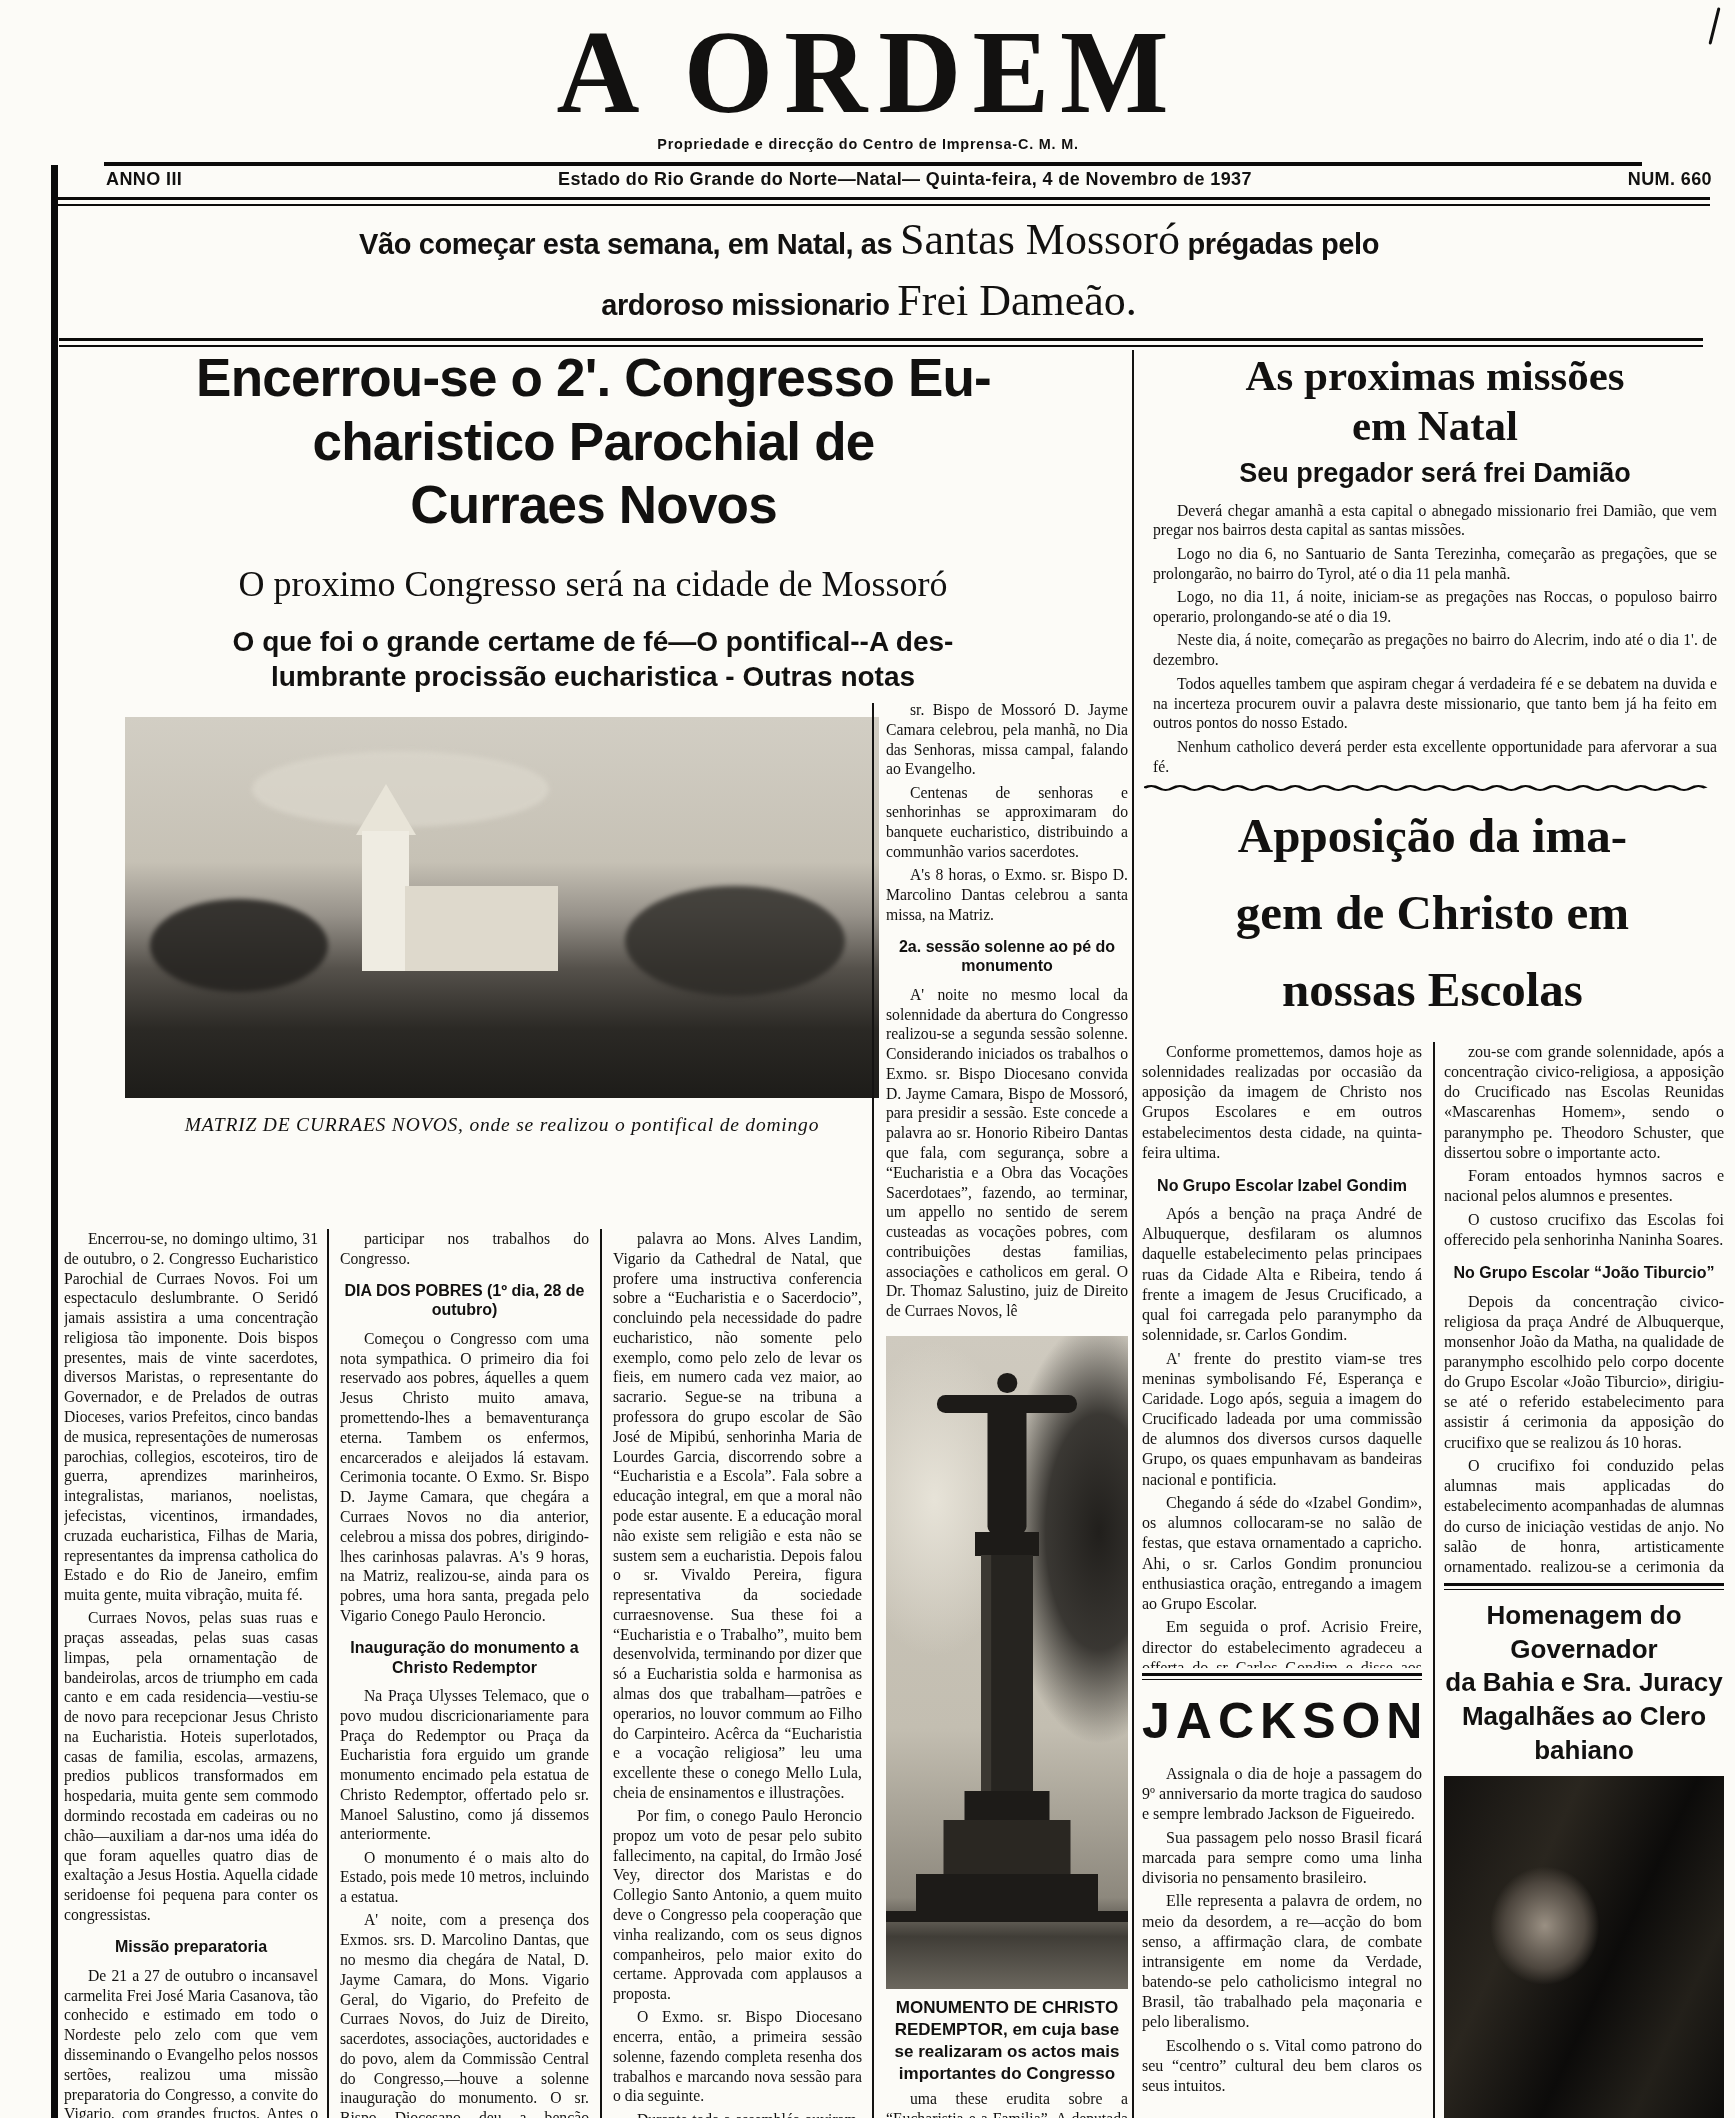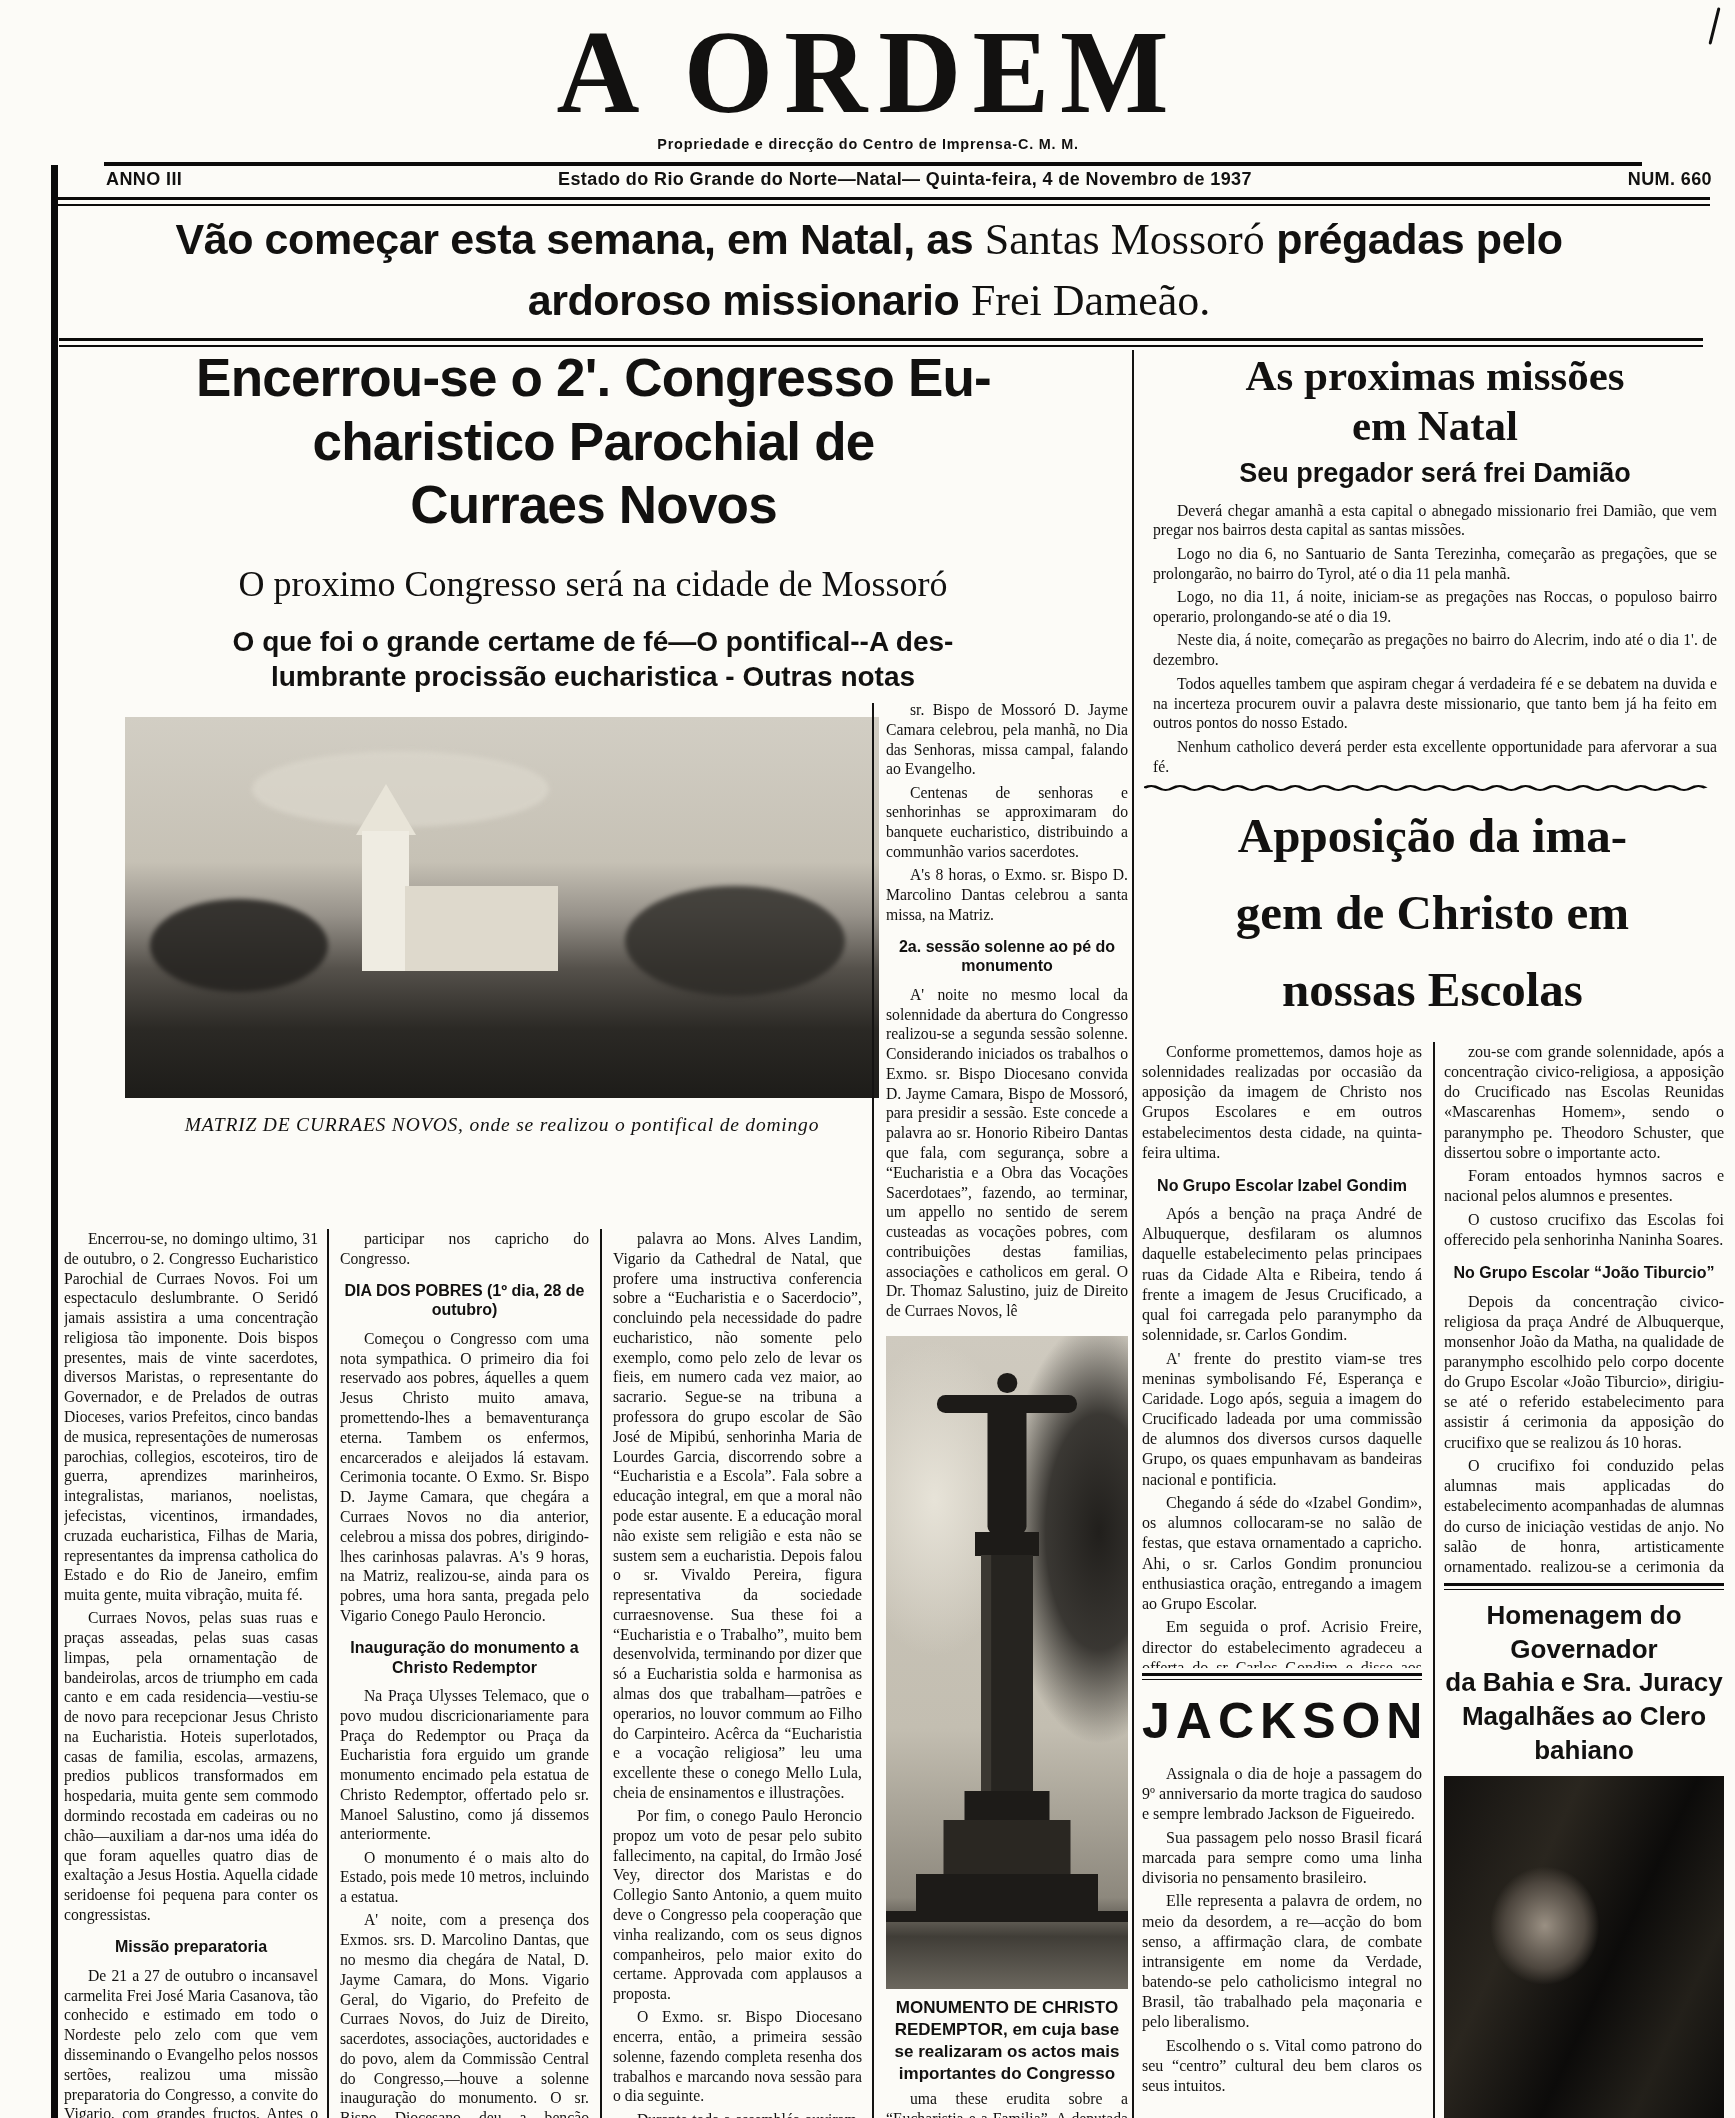--- a/index.html
+++ b/index.html
@@ -13,21 +13,21 @@
   
   .mast-title{position:absolute;top:12.7px;left:0;width:1736px;text-align:center;
       font-family:"Liberation Serif",serif;font-weight:bold;font-size:115px;line-height:1.02;
       letter-spacing:11px;transform:scaleY(1.04);}
   .mast-sub{position:absolute;top:136px;left:0;width:1736px;text-align:center;
       font-family:"Liberation Sans","DejaVu Sans",sans-serif;font-weight:bold;font-size:14.4px;letter-spacing:0.8px;}
   .dateline{position:absolute;top:169px;left:106px;width:1606px;display:flex;justify-content:space-between;align-items:baseline;
       font-family:"Liberation Sans",sans-serif;font-weight:bold;font-size:18px;letter-spacing:0.4px;}
   
   .banner{position:absolute;top:210px;left:64px;width:1610px;text-align:center;line-height:1.38;}
-  .banner .bs{font-family:"Liberation Sans",sans-serif;font-weight:bold;font-size:43px;letter-spacing:-0.4px;}
+  .banner .bs{font-family:"Liberation Sans",sans-serif;font-weight:bold;font-size:29px;letter-spacing:-0.4px;}
   .banner .br{font-family:"Liberation Serif",serif;font-weight:normal;font-size:44px;}
   
   .lead-head{position:absolute;top:346px;left:64px;width:1059px;text-align:center;white-space:pre-line;
       font-family:"Liberation Sans",sans-serif;font-weight:bold;font-size:53px;line-height:1.2;letter-spacing:-0.8px;}
   .lead-deck{position:absolute;top:563px;left:55px;width:1076px;text-align:center;
       font-family:"Liberation Serif",serif;font-size:36px;font-weight:normal;}
   .lead-subdeck{position:absolute;top:624px;left:72px;width:1042px;text-align:center;white-space:pre-line;
       font-family:"Liberation Sans",sans-serif;font-weight:bold;font-size:28px;line-height:1.25;}
   
   .ph-church{position:absolute;top:717px;left:125px;width:754px;height:381px;overflow:hidden;
@@ -114,21 +114,21 @@
   <div class="ph-cap-church">MATRIZ DE CURRAES NOVOS, onde se realizou o pontifical de domingo</div>
 
   <div class="col" style="left:64px;top:1229px;width:254px;height:1220px;">
       <div class="fl-p">Encerrou-se, no domingo ultimo, 31 de outubro, o 2. Congresso Eucharistico Parochial de Curraes Novos. Foi um espectaculo deslumbrante. O Seridó jamais assistira a uma concentração religiosa tão imponente. Dois bispos presentes, mais de vinte sacerdotes, diversos Maristas, o representante do Governador, e de Prelados de outras Dioceses, varios Prefeitos, cinco bandas de musica, representações de numerosas parochias, collegios, escoteiros, tiro de guerra, aprendizes marinheiros, integralistas, marianos, noelistas, jefecistas, vicentinos, irmandades, cruzada eucharistica, Filhas de Maria, representantes da imprensa catholica do Estado e do Rio de Janeiro, emfim muita gente, muita vibração, muita fé.</div>
       <div class="fl-p">Curraes Novos, pelas suas ruas e praças asseadas, pelas suas casas limpas, pela ornamentação de bandeirolas, arcos de triumpho em cada canto e em cada residencia—vestiu-se de novo para recepcionar Jesus Christo na Eucharistia. Hoteis superlotados, casas de familia, escolas, armazens, predios publicos transformados em hospedaria, muita gente sem commodo dormindo recostada em cadeiras ou no chão—auxiliam a dar-nos uma idéa do que foram aquelles quatro dias de exaltação a Jesus Hostia. Aquella cidade seridoense foi pequena para conter os congressistas.</div>
       <div class="fl-h">Missão preparatoria</div>
       <div class="fl-p">De 21 a 27 de outubro o incansavel carmelita Frei José Maria Casanova, tão conhecido e estimado em todo o Nordeste pelo zelo com que vem disseminando o Evangelho pelos nossos sertões, realizou uma missão preparatoria do Congresso, a convite do Vigario, com grandes fructos. Antes o mesmo missionario pregára em Carnaúba, Acary e capellas de Curraes Novos annunciando o advento do grande certame de fé. Nesse trabalho preparatorio muito cooperou o conego Mello Lula, que veio do sul</div>
     </div>
   <div class="vr" style="left:327px;top:1229px;height:1220px;"></div>
   <div class="col" style="left:340px;top:1229px;width:249px;height:1220px;">
-      <div class="fl-p">participar nos capricho do Congresso.</div>
+      <div class="fl-p">participar nos trabalhos do Congresso.</div>
       <div class="fl-h">DIA DOS POBRES (1º dia, 28 de outubro)</div>
       <div class="fl-p">Começou o Congresso com uma nota sympathica. O primeiro dia foi reservado aos pobres, áquelles a quem Jesus Christo muito amava, promettendo-lhes a bemaventurança eterna. Tambem os enfermos, encarcerados e aleijados lá estavam. Cerimonia tocante. O Exmo. Sr. Bispo D. Jayme Camara, que chegára a Curraes Novos no dia anterior, celebrou a missa dos pobres, dirigindo-lhes carinhosas palavras. A's 9 horas, na Matriz, realizou-se, ainda para os pobres, uma hora santa, pregada pelo Vigario Conego Paulo Heroncio.</div>
       <div class="fl-h">Inauguração do monumento a Christo Redemptor</div>
       <div class="fl-p">Na Praça Ulysses Telemaco, que o povo mudou discricionariamente para Praça do Redemptor ou Praça da Eucharistia fora erguido um grande monumento encimado pela estatua de Christo Redemptor, offertado pelo sr. Manoel Salustino, como já dissemos anteriormente.</div>
       <div class="fl-p">O monumento é o mais alto do Estado, pois mede 10 metros, incluindo a estatua.</div>
       <div class="fl-p">A' noite, com a presença dos Exmos. srs. D. Marcolino Dantas, que no mesmo dia chegára de Natal, D. Jayme Camara, do Mons. Vigario Geral, do Vigario, do Prefeito de Curraes Novos, do Juiz de Direito, sacerdotes, associações, auctoridades e do povo, alem da Commissão Central do Congresso,—houve a solenne inauguração do monumento. O sr. Bispo Diocesano deu a benção lithurgica, concedendo, em seguida, a palavra ao orador da solennidade, o deputado Mariano Coêlho, que fez um discurso que a todos deixou bem impressionados.</div>
     </div>
   <div class="vr" style="left:600px;top:1229px;height:1220px;"></div>
   <div class="col" style="left:613px;top:1229px;width:249px;height:1220px;">
       <div class="fl-p">palavra ao Mons. Alves Landim, Vigario da Cathedral de Natal, que profere uma instructiva conferencia sobre a “Eucharistia e o Sacerdocio”, concluindo pela necessidade do padre eucharistico, não somente pelo exemplo, como pelo zelo de levar os fieis, em numero cada vez maior, ao sacrario. Segue-se na tribuna a professora do grupo escolar de São José de Mipibú, senhorinha Maria de Lourdes Garcia, discorrendo sobre a “Eucharistia e a Escola”. Fala sobre a educação integral, em que a moral não pode estar ausente. E a educação moral não existe sem religião e esta não se sustem sem a eucharistia. Depois falou o sr. Vivaldo Pereira, figura representativa da sociedade curraesnovense. Sua these foi a “Eucharistia e o Trabalho”, muito bem desenvolvida, terminando por dizer que só a Eucharistia solda e harmonisa as almas dos que trabalham—patrões e operarios, no louvor commum ao Filho do Carpinteiro. Acêrca da “Eucharistia e a vocação religiosa” leu uma excellente these o conego Mello Lula, cheia de ensinamentos e illustrações.</div>

